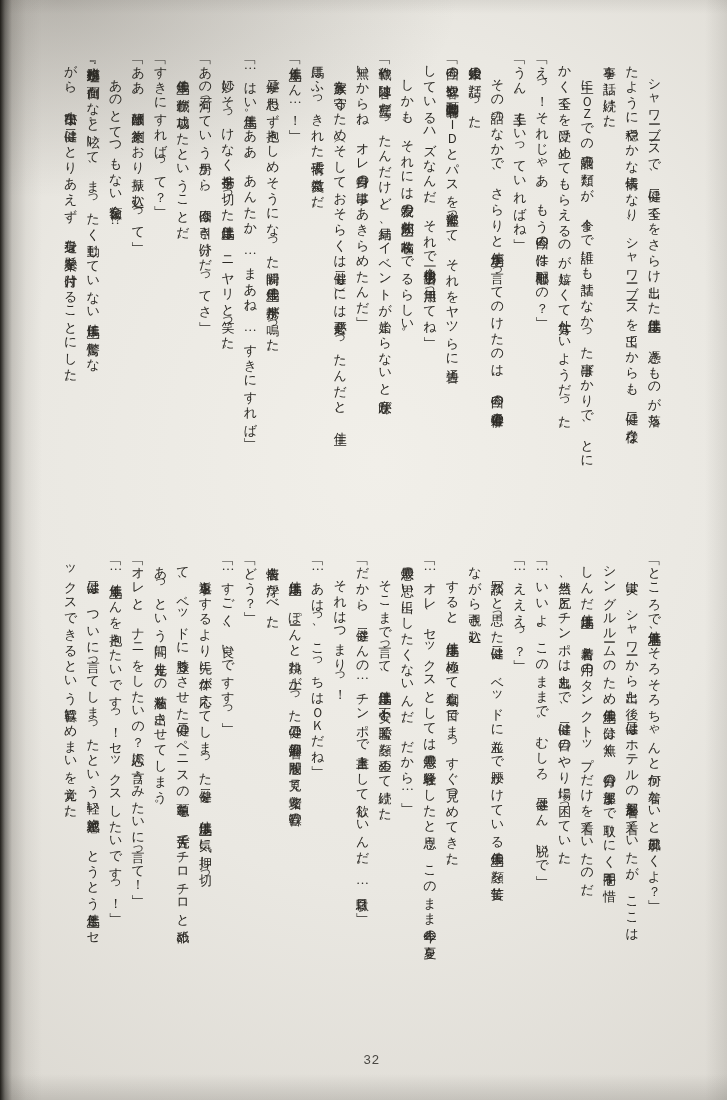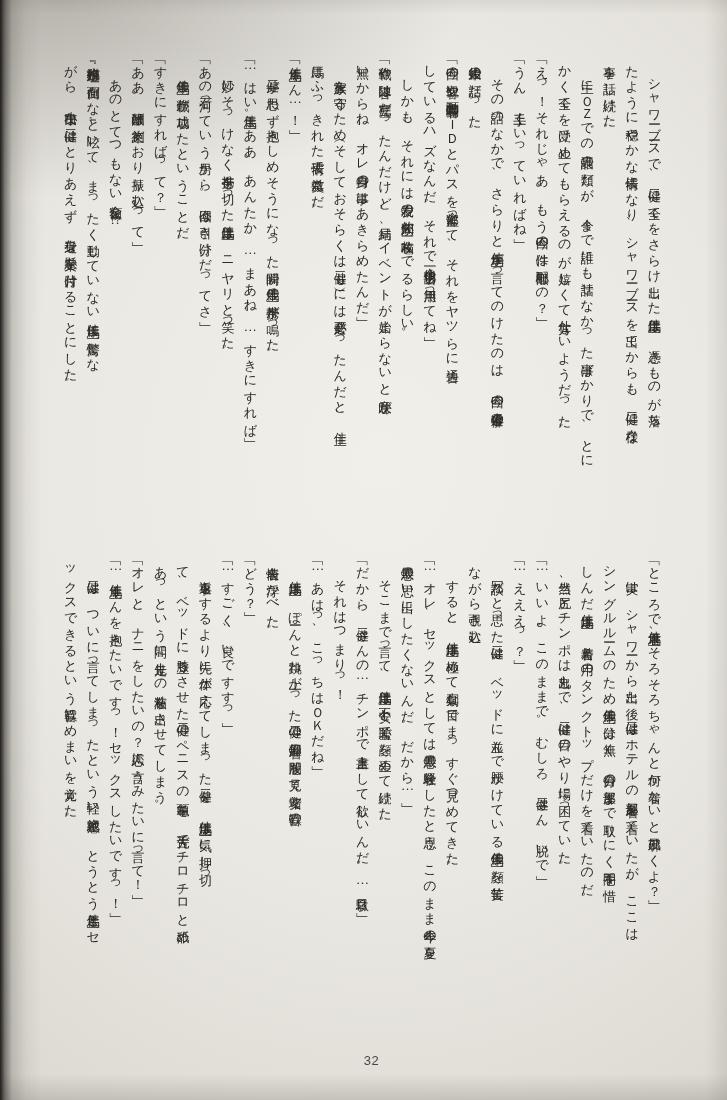--- a/index.html
+++ b/index.html
@@ -41,21 +41,21 @@
   .tcy {
     -webkit-text-combine: horizontal;
     text-combine-upright: all;
   }
   .page-number {
     position: absolute;
     top: 1053px;
     left: 0;
     right: 8px;
     text-align: center;
-    font-family: Liberation Sans, sans-serif;
+    font-family: Liberation Mono, monospace;
     font-size: 13px;
     letter-spacing: 0.5px;
     color: #4a4844;
     margin-left: 24px;
   }
 </style>
 </head>
 <body>
 
 <div class="scan">

